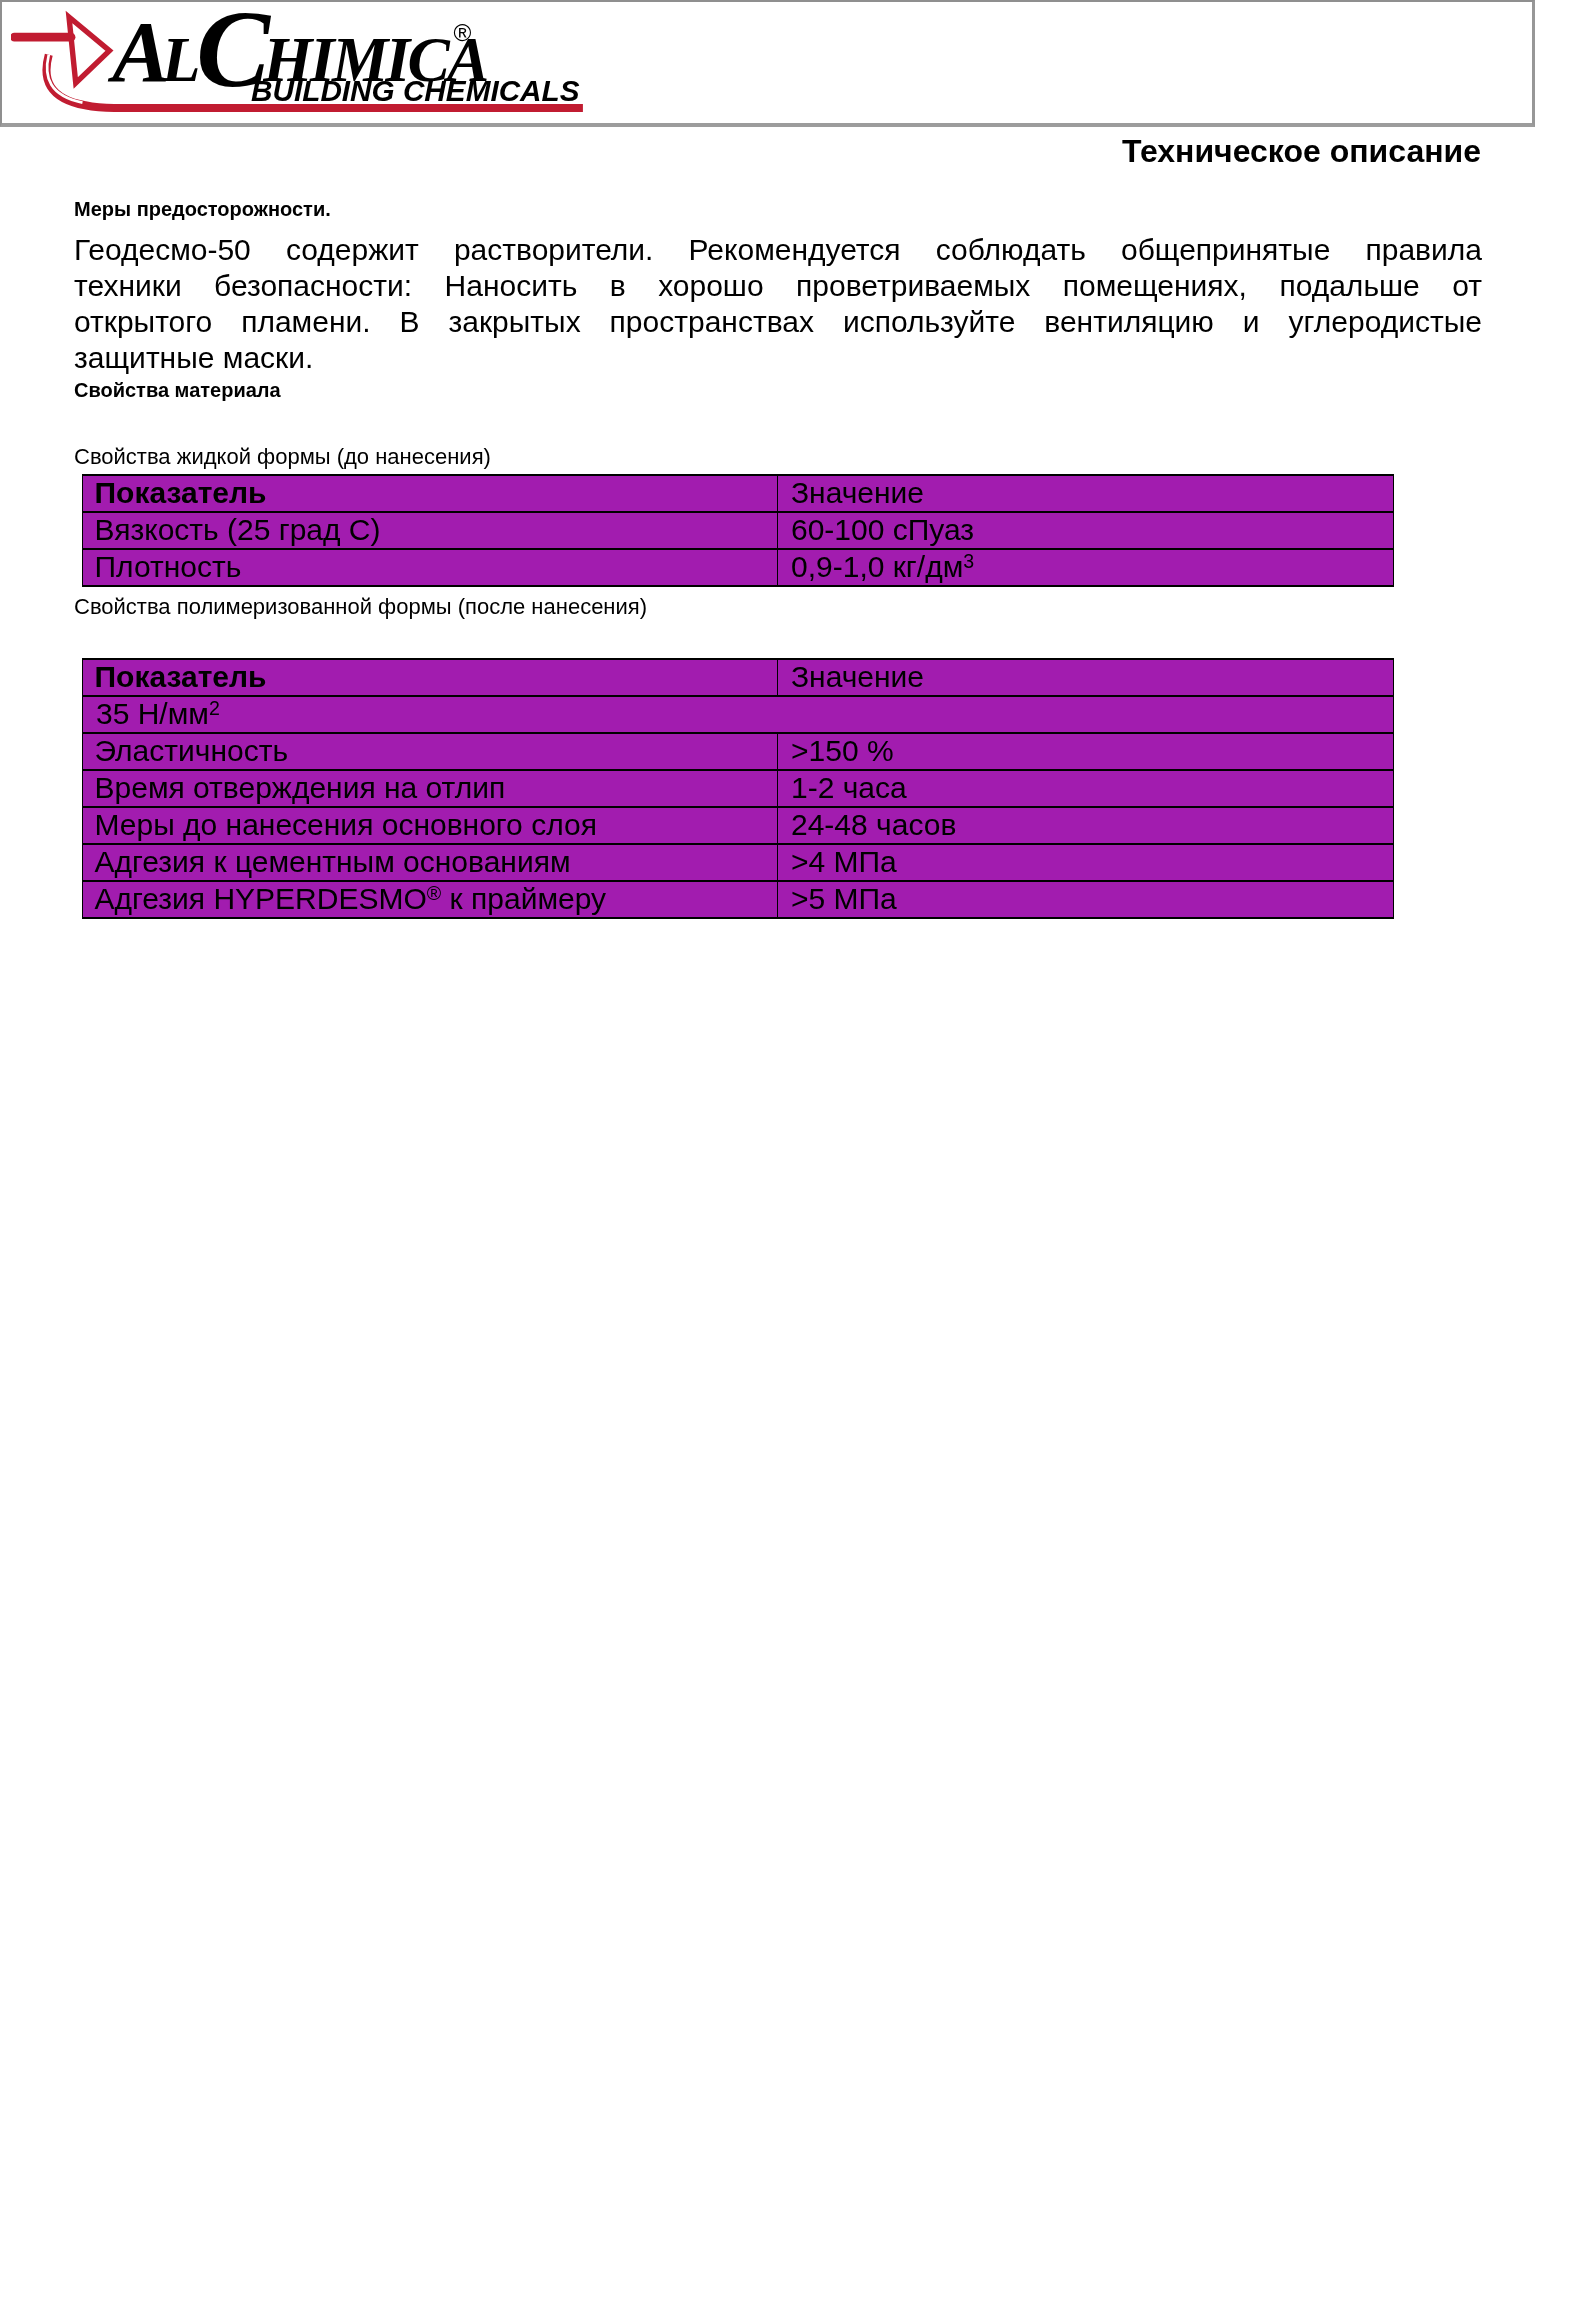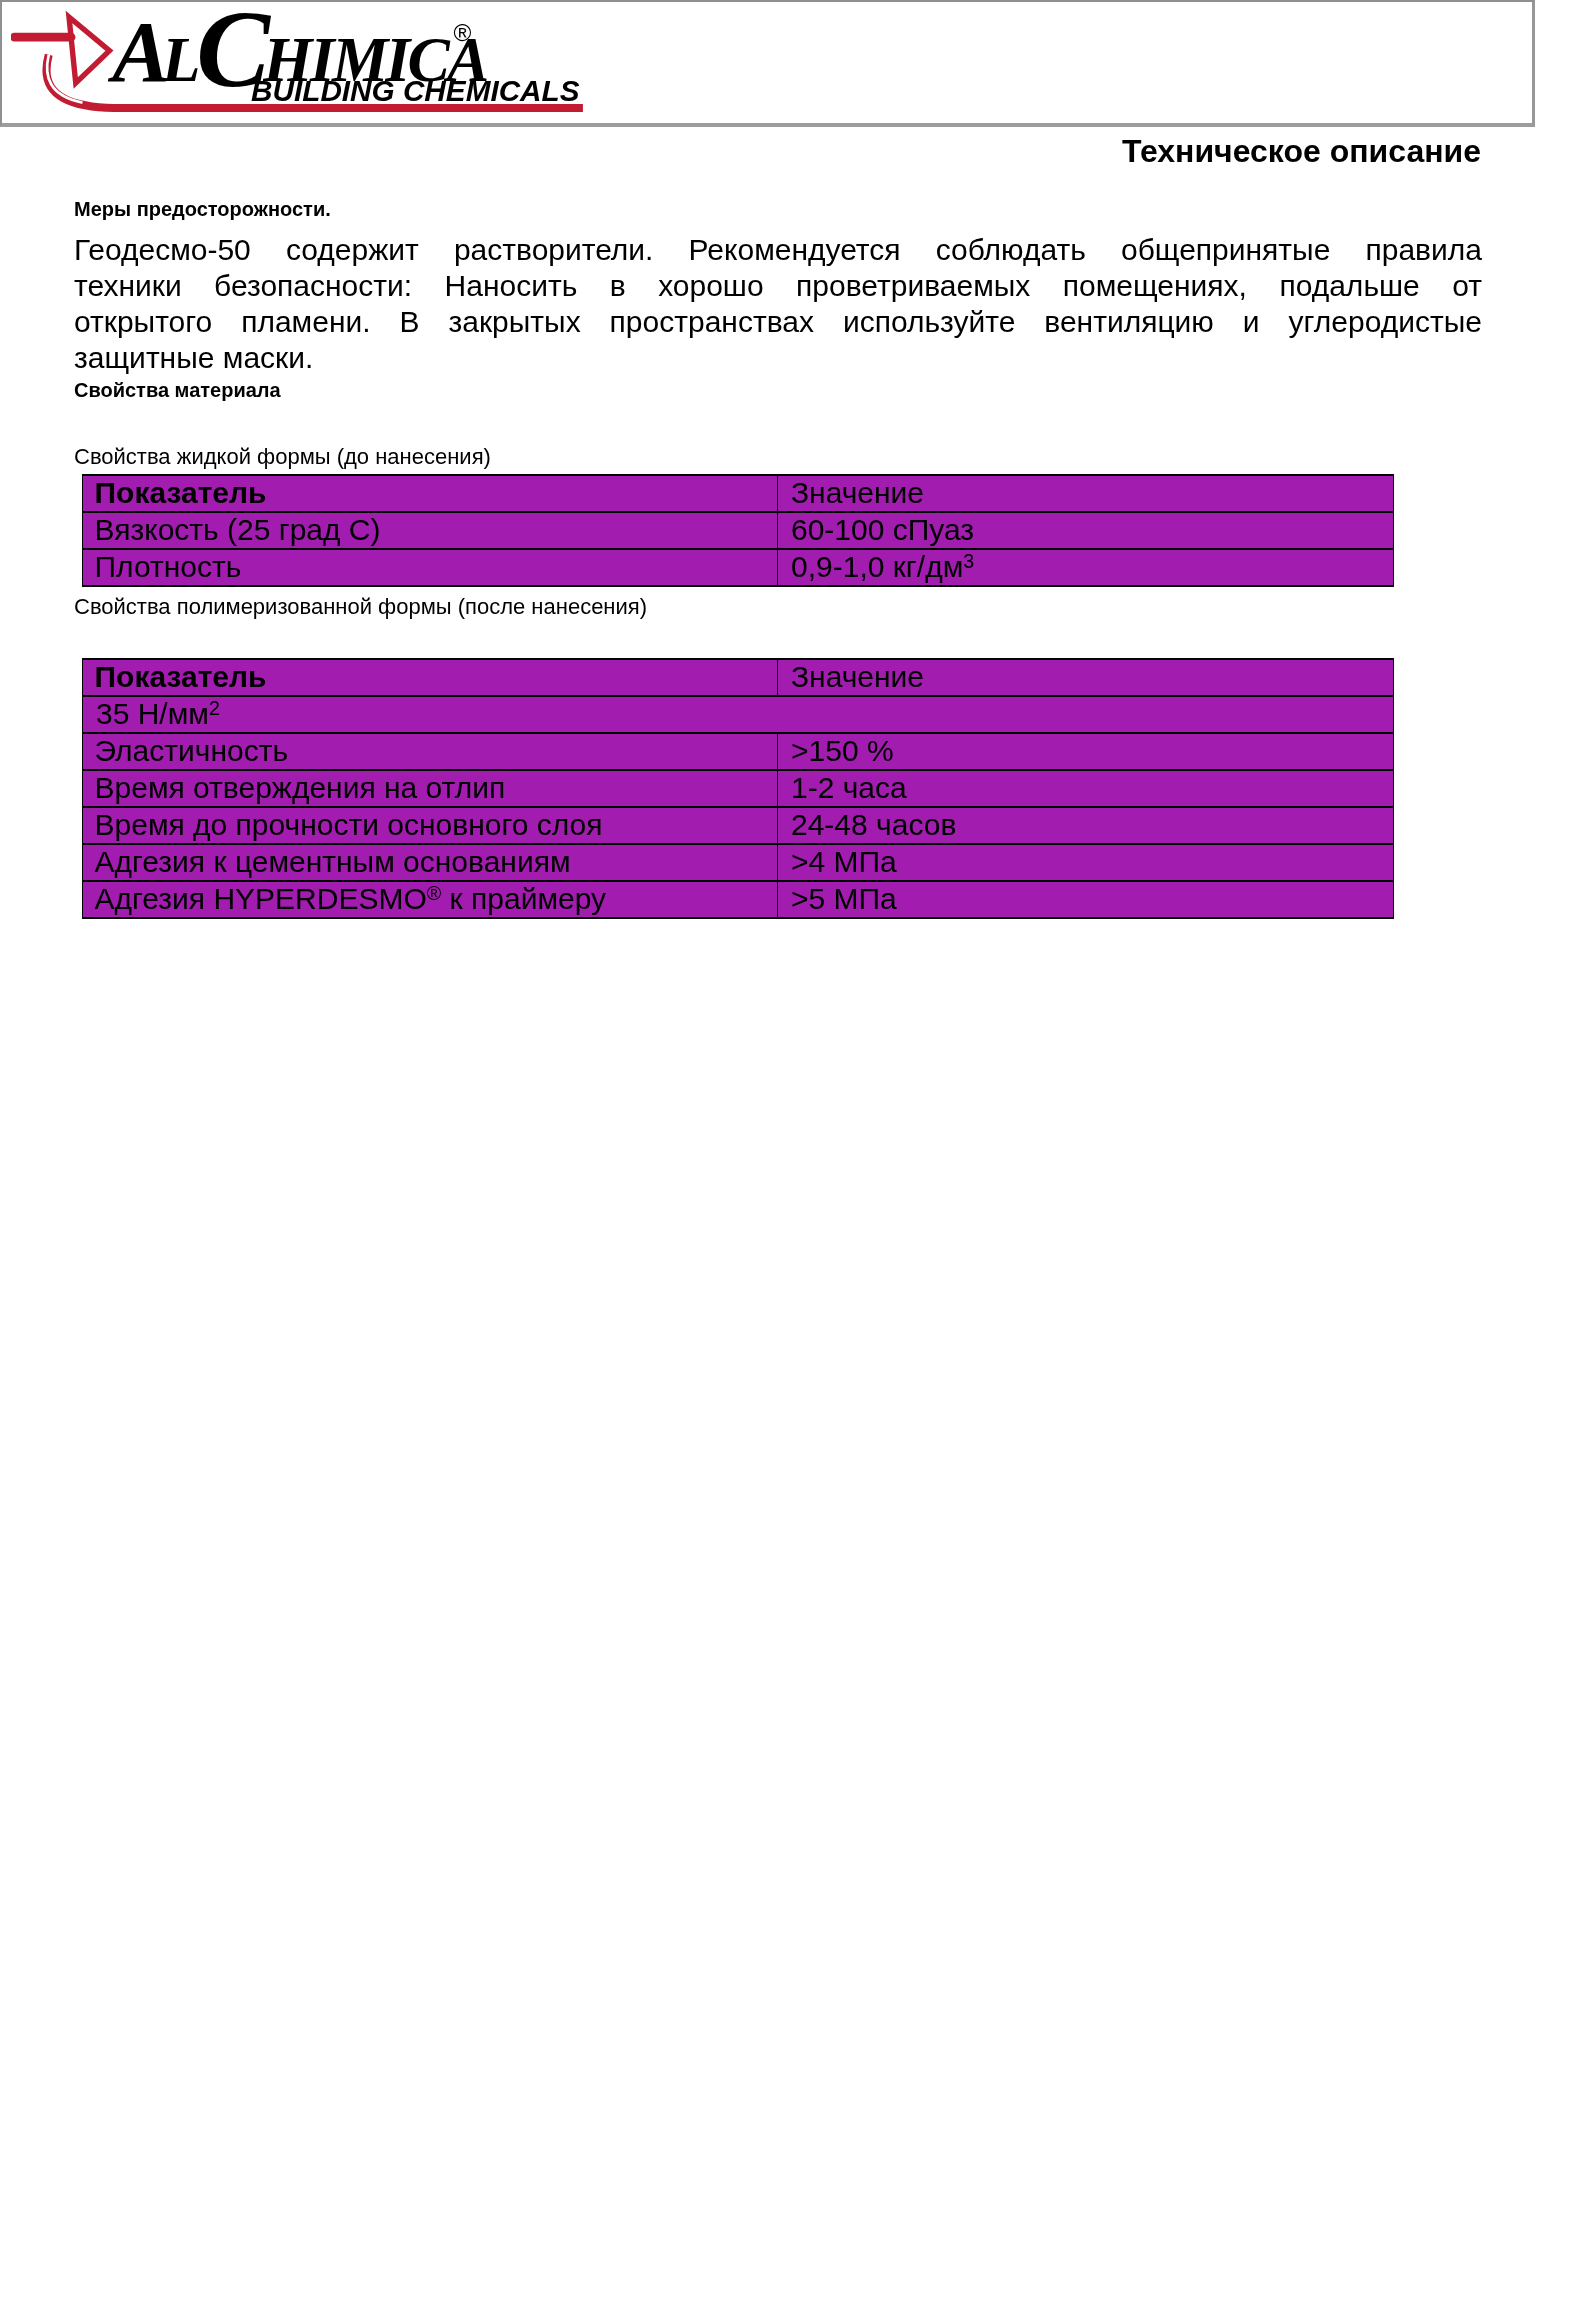--- a/index.html
+++ b/index.html
@@ -157,21 +157,21 @@
     </div>
     <div class="trow">
       <div class="tcell-name">Эластичность</div>
       <div class="tcell-value"><span>&gt;150 %</span><span class="cell-sup"></span></div>
     </div>
     <div class="trow">
       <div class="tcell-name">Время отверждения на отлип</div>
       <div class="tcell-value"><span>1-2 часа</span><span class="cell-sup"></span></div>
     </div>
     <div class="trow">
-      <div class="tcell-name">Время до прочности основного слоя</div>
+      <div class="tcell-name">Меры до нанесения основного слоя</div>
       <div class="tcell-value"><span>24-48 часов</span><span class="cell-sup"></span></div>
     </div>
     <div class="trow">
       <div class="tcell-name">Адгезия к цементным основаниям</div>
       <div class="tcell-value"><span>&gt;4 МПа</span><span class="cell-sup"></span></div>
     </div>
     <div class="trow">
       <div class="tcell-name"><span>Адгезия HYPERDESMO</span><span class="cell-sup">®</span><span> к праймеру</span></div>
       <div class="tcell-value"><span>&gt;5 МПа</span><span class="cell-sup"></span></div>
     </div>

